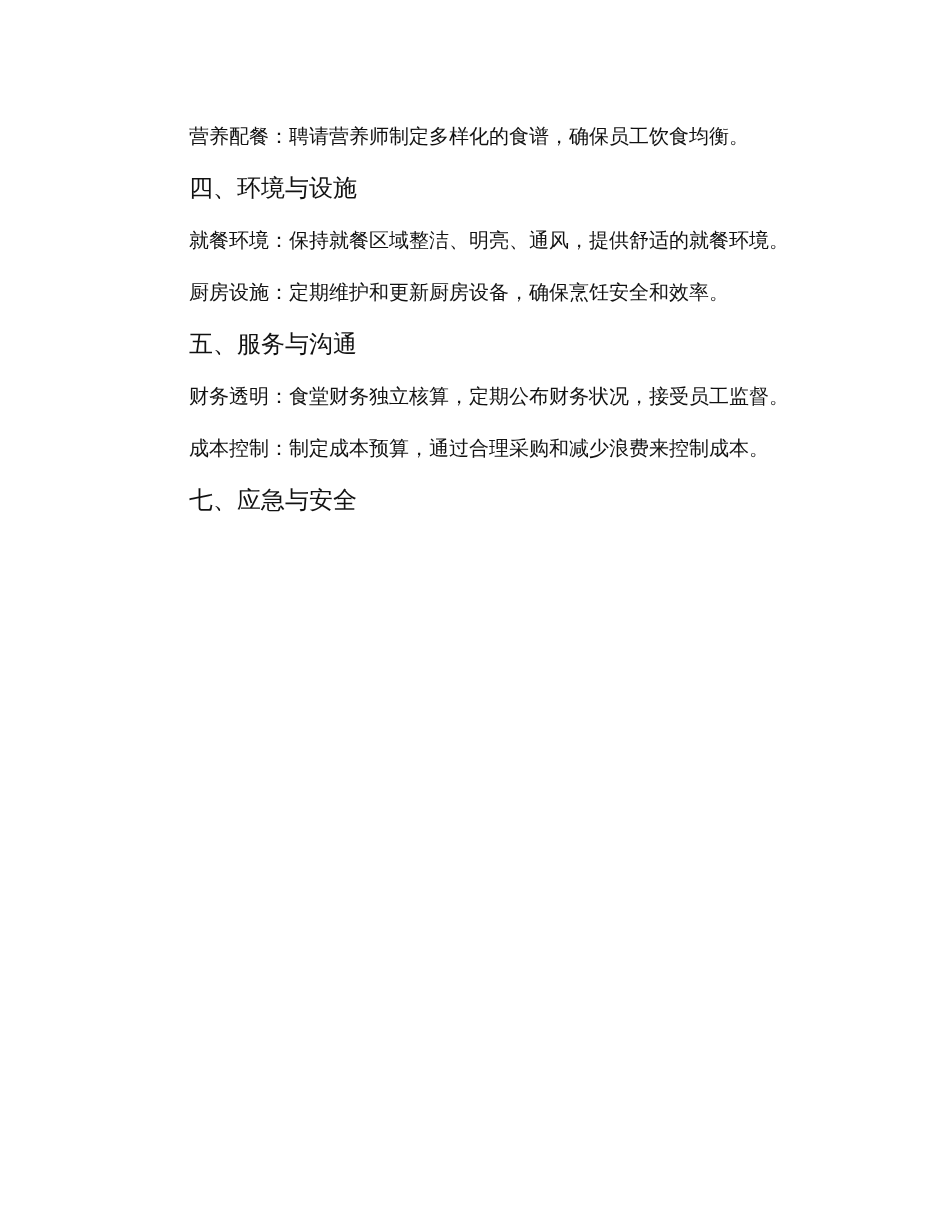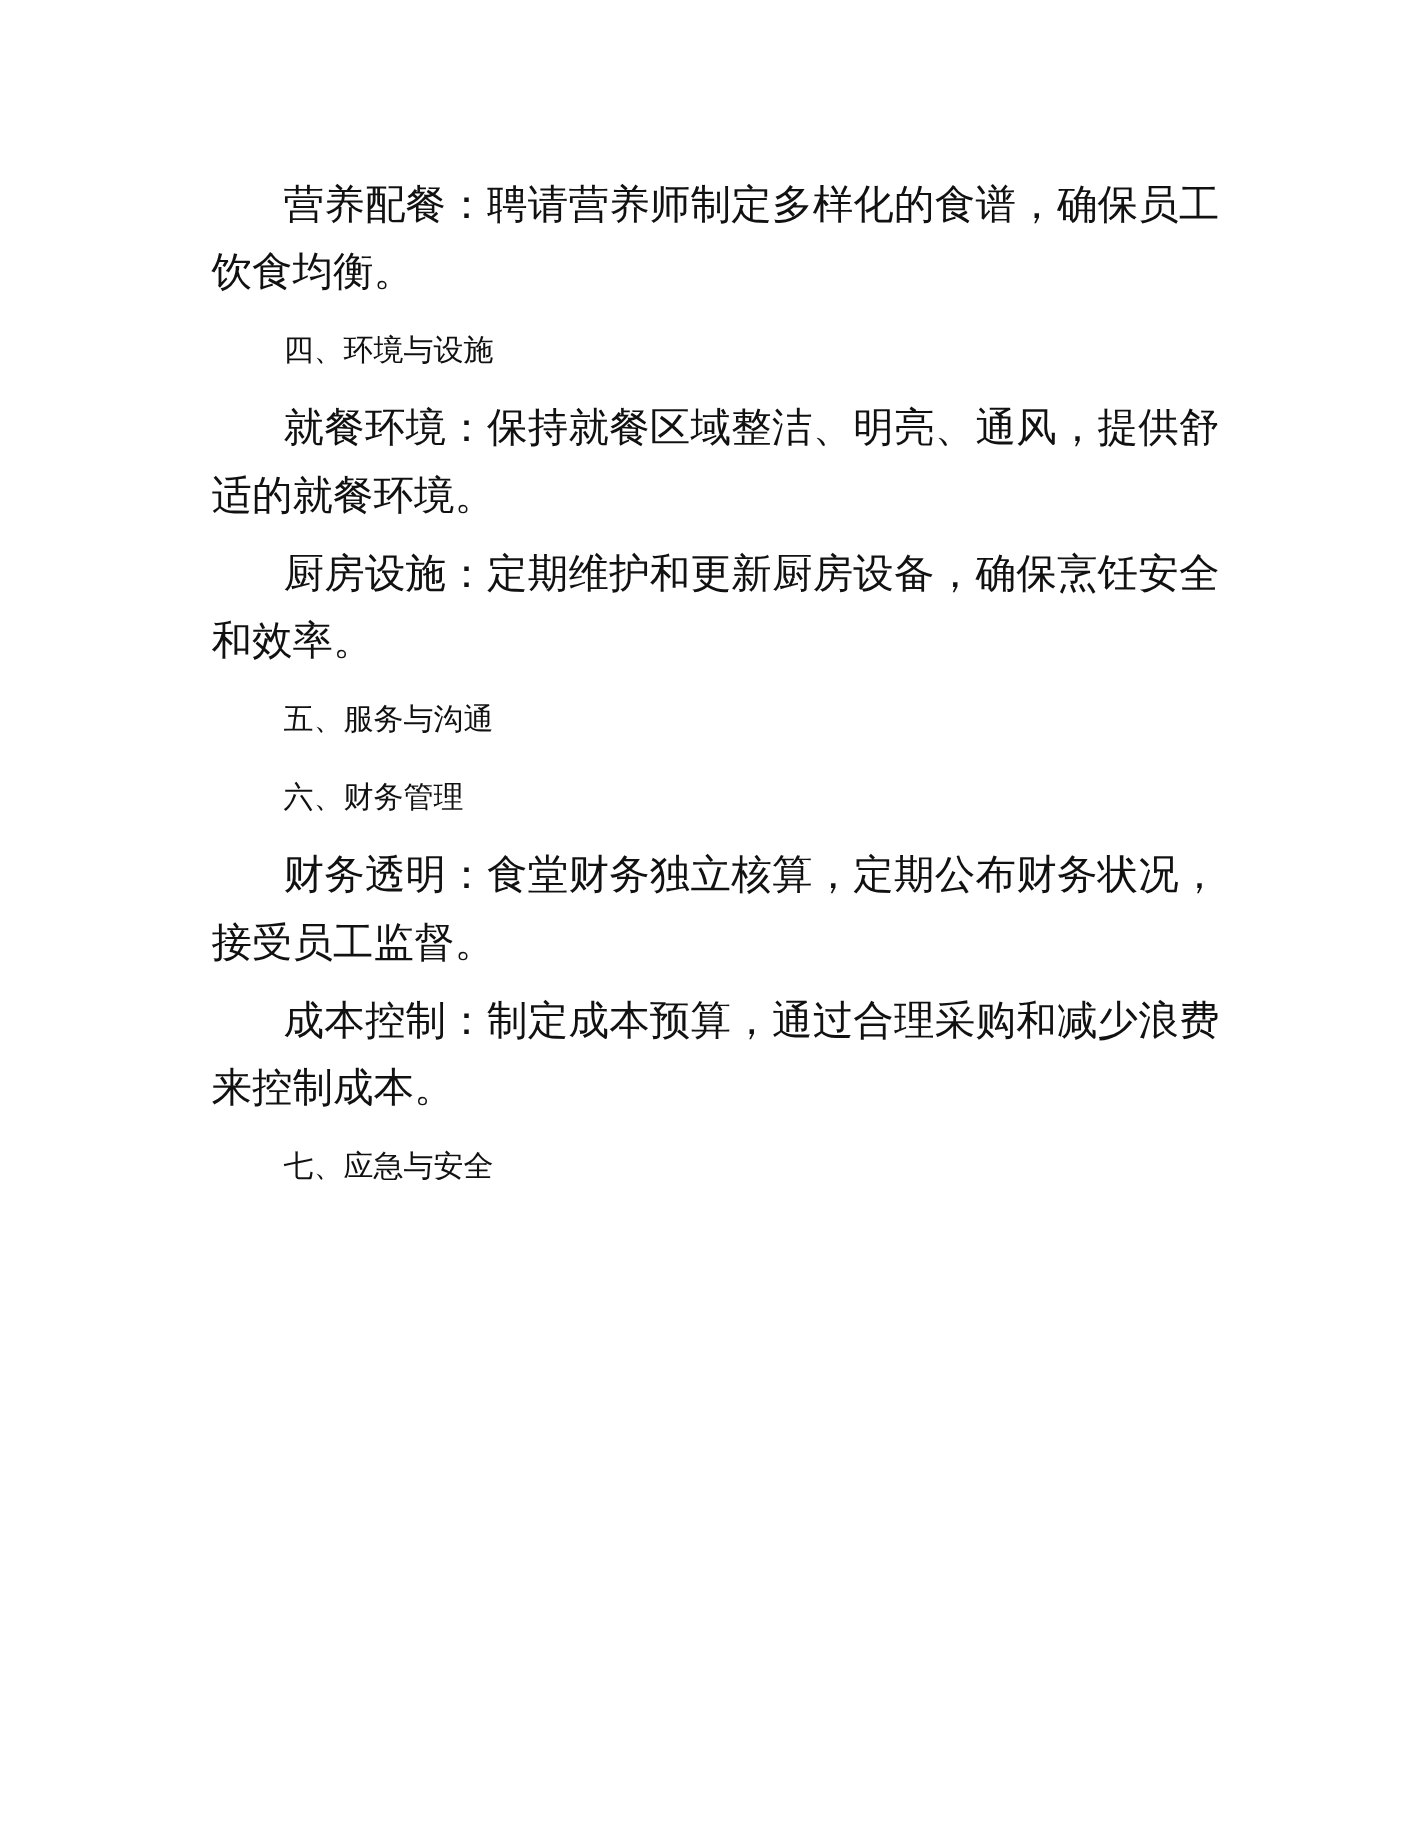--- a/index.html
+++ b/index.html
@@ -15,41 +15,40 @@
     font-family: "DejaVu Sans", "Liberation Sans", sans-serif;
     color: #111111;
   }
   .page {
     position: absolute;
     left: 141px;
     top: 114px;
     width: 672px;
   }
   .para {
-    font-size: 27px;
+    font-size: 20px;
     line-height: 45px;
     margin: 0 0 7px 0;
     text-indent: 48px;
     text-align: justify;
     letter-spacing: 0px;
     word-break: break-all;
   }
   .heading {
-    font-size: 20px;
+    font-size: 24px;
     line-height: 45px;
     margin: 0 0 7px 0;
     text-indent: 48px;
   }
 </style>
 </head>
 <body>
 
 <div class="page">
   <p class="para">营养配餐：聘请营养师制定多样化的食谱，确保员工饮食均衡。</p>
   <p class="heading">四、环境与设施</p>
   <p class="para">就餐环境：保持就餐区域整洁、明亮、通风，提供舒适的就餐环境。</p>
   <p class="para">厨房设施：定期维护和更新厨房设备，确保烹饪安全和效率。</p>
   <p class="heading">五、服务与沟通</p>
-  <p class="heading">六、财务管理</p>
   <p class="para">财务透明：食堂财务独立核算，定期公布财务状况，接受员工监督。</p>
   <p class="para">成本控制：制定成本预算，通过合理采购和减少浪费来控制成本。</p>
   <p class="heading">七、应急与安全</p>
 </div>
 
 </body></html>

